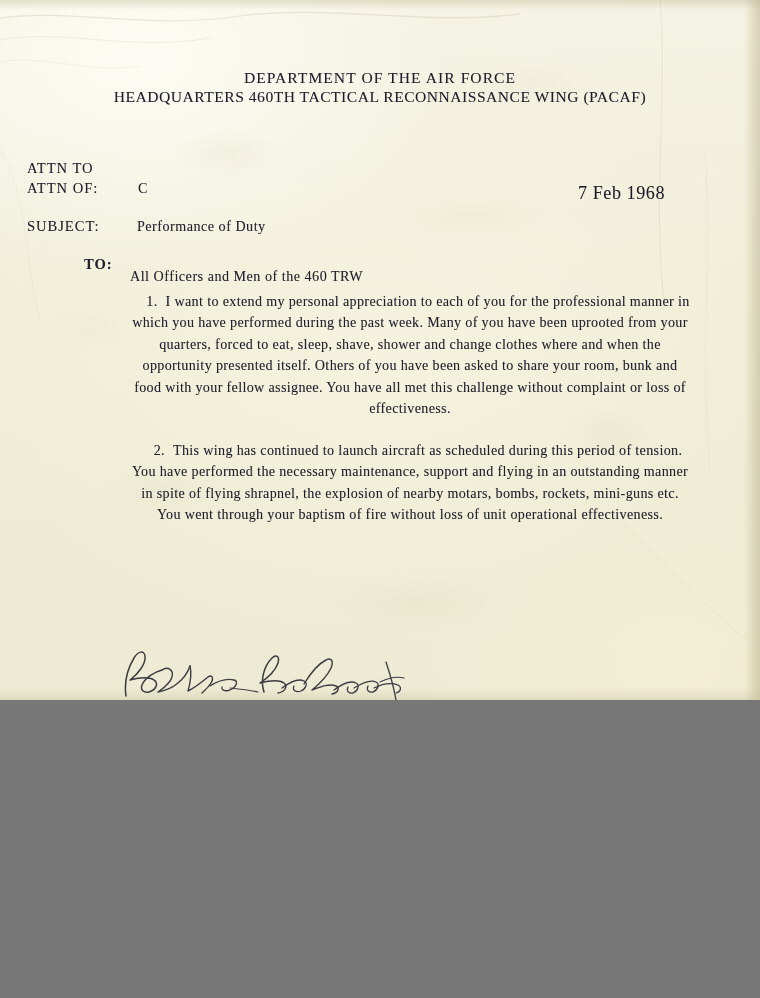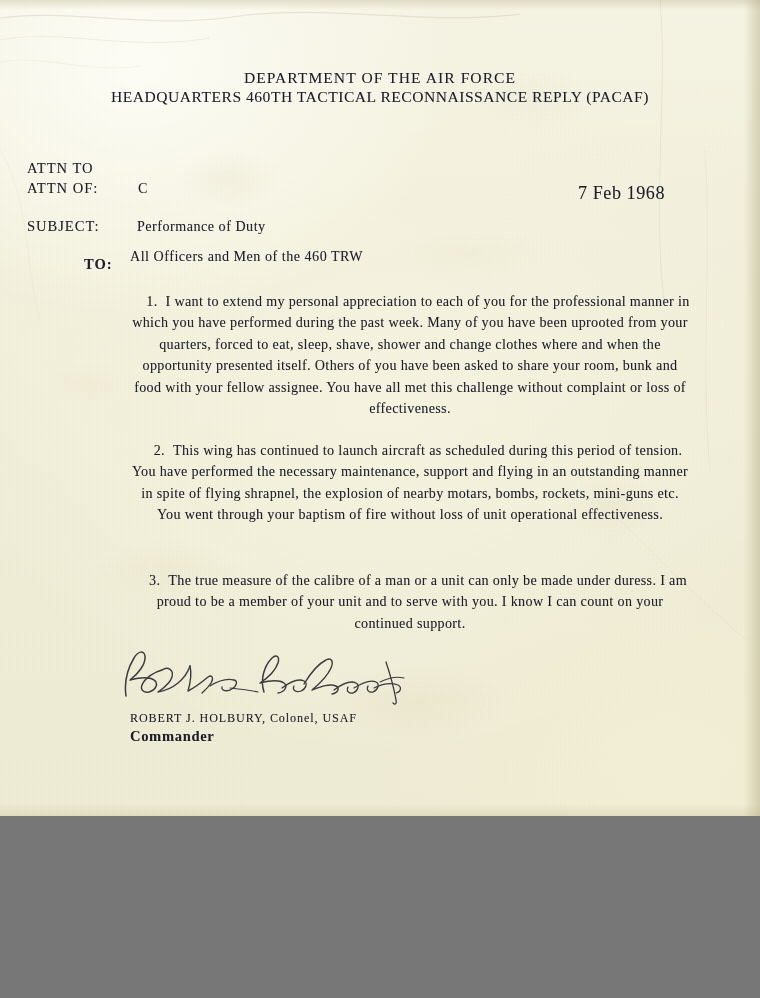--- a/index.html
+++ b/index.html
@@ -3,21 +3,21 @@
 <meta charset="utf-8">
 <style>
   html, body {
     margin: 0;
     padding: 0;
     background: #777;
   }
   .page {
     position: relative;
     width: 760px;
-    height: 816px;
+    height: 700px;
     overflow: hidden;
     background: #f4f2dd;
     font-family: "Liberation Serif", "DejaVu Serif", serif;
     color: #1b1b28;
     -webkit-font-smoothing: antialiased;
   }
 
   
   .paper-base {
     position: absolute; inset: 0;
@@ -103,21 +103,21 @@
     white-space: nowrap;
   }
 
   #reply-to   { left: 27px;  top: 160px; }
   #attn-of    { left: 27px;  top: 180px; }
   #attn-value { left: 138px; top: 181px; }
   #date       { left: 578px; top: 183px; font-size: 18px; letter-spacing: 0.6px; }
   #subject-label { left: 27px;  top: 218px; text-align: center; }
   #subject-value { left: 137px; top: 219px; }
   #to-label      { left: 84px;  top: 256px; font-weight: bold; }
-  #to-value      { left: 130px; top: 249px; text-align: right; }
+  #to-value      { left: 130px; top: 269px; text-align: right; }
 
   .body-block {
     position: absolute;
     left: 130px;
     width: 560px;
     font-size: 14px;
     line-height: 21.4px;
     letter-spacing: 0.38px;
     text-align: center;
   }
@@ -179,21 +179,21 @@
   </svg>
 
   <div class="edge-top"></div>
   <div class="edge-right"></div>
   <div class="edge-bottom"></div>
 
   <div class="content">
 
     <div class="letterhead typed">
       <div class="lh-line lh1">DEPARTMENT OF THE AIR FORCE</div>
-      <div class="lh-line lh2">HEADQUARTERS 460TH TACTICAL RECONNAISSANCE REPLY (PACAF)</div>
+      <div class="lh-line lh2">HEADQUARTERS 460TH TACTICAL RECONNAISSANCE WING (PACAF)</div>
     </div>
 
     <div class="field-label typed" id="reply-to">ATTN TO</div>
     <div class="field-label typed" id="attn-of">ATTN OF:</div>
     <div class="field-value typed" id="attn-value">C</div>
 
     <div class="field-value typed" id="date">7 Feb 1968</div>
 
     <div class="field-label typed" id="subject-label">SUBJECT:</div>
     <div class="field-value typed" id="subject-value">Performance of Duty</div>
@@ -202,23 +202,20 @@
     <div class="field-value typed" id="to-value">All Officers and Men of the 460 TRW</div>
 
     <div class="body-block typed" id="para-1">
       <p><span class="num">1.</span><span>I want to extend my personal appreciation to each of you for the professional manner in which you have performed during the past week. Many of you have been uprooted from your quarters, forced to eat, sleep, shave, shower and change clothes where and when the opportunity presented itself. Others of you have been asked to share your room, bunk and food with your fellow assignee. You have all met this challenge without complaint or loss of effectiveness.</span></p>
     </div>
 
     <div class="body-block typed" id="para-2">
       <p><span class="num">2.</span><span>This wing has continued to launch aircraft as scheduled during this period of tension. You have performed the necessary maintenance, support and flying in an outstanding manner in spite of flying shrapnel, the explosion of nearby motars, bombs, rockets, mini-guns etc. You went through your baptism of fire without loss of unit operational effectiveness.</span></p>
     </div>
 
-    <div class="body-block typed" id="para-3">
-      <p><span class="num">3.</span><span>The true measure of the calibre of a man or a unit can only be made under duress. I am proud to be a member of your unit and to serve with you. I know I can count on your continued support.</span></p>
-    </div>
 
     <div class="sig-wrap">
       <svg viewBox="0 0 300 58">
         <g fill="none" stroke="#23232f" stroke-linecap="round" stroke-linejoin="round" opacity="0.88">
           <path d="M8,48 C6,34 10,20 16,10 C20,3 26,2 27,8 C28,16 20,26 12,32 C20,30 30,28 36,32 C41,35 38,42 31,44 C26,45 22,42 24,37 C27,30 36,24 44,22" stroke-width="1.5"></path>
           <path d="M44,22 C50,18 56,22 54,29 C52,36 44,41 40,44 C46,43 54,40 60,35 C66,30 70,24 72,18" stroke-width="1.4"></path>
           <path d="M72,18 C74,26 72,36 70,43 C76,40 84,34 90,29 C94,26 96,30 93,35 C90,40 86,43 84,45" stroke-width="1.4"></path>
           <path d="M92,38 C100,33 108,30 116,32 C120,33 119,38 114,41 C109,44 103,43 104,39" stroke-width="1.3"></path>
           <path d="M112,40 C122,41 132,42 140,44" stroke-width="1.1"></path>
           <path d="M146,44 C142,32 146,18 154,10 C158,6 162,8 160,15 C157,24 148,31 142,35 C150,33 160,31 166,35 C170,38 167,44 160,45" stroke-width="1.5"></path>

